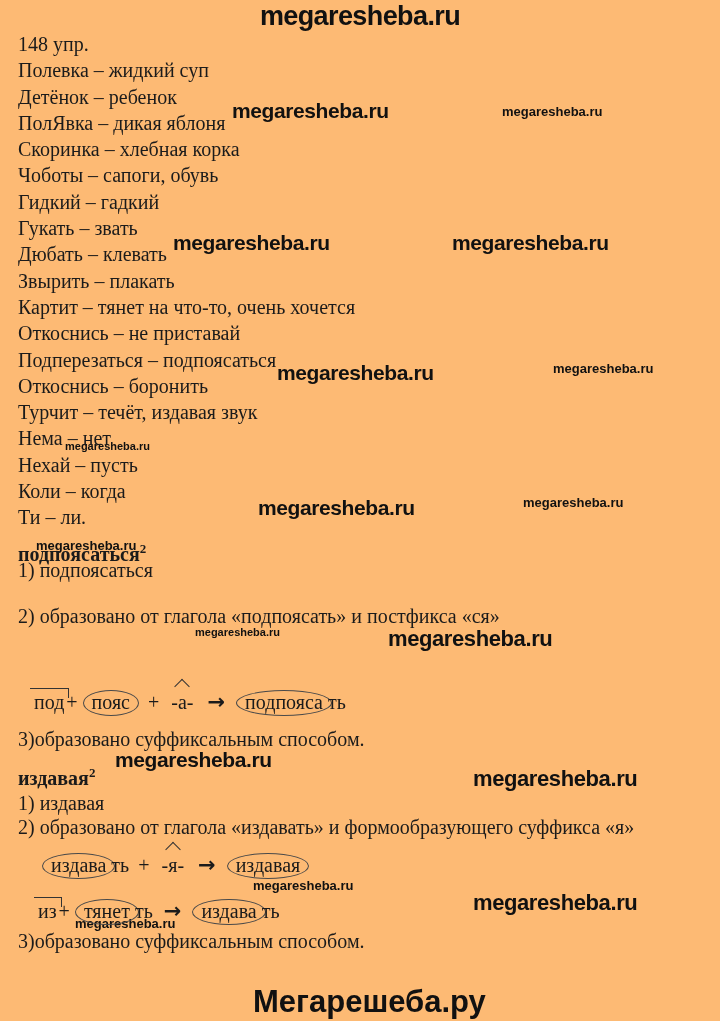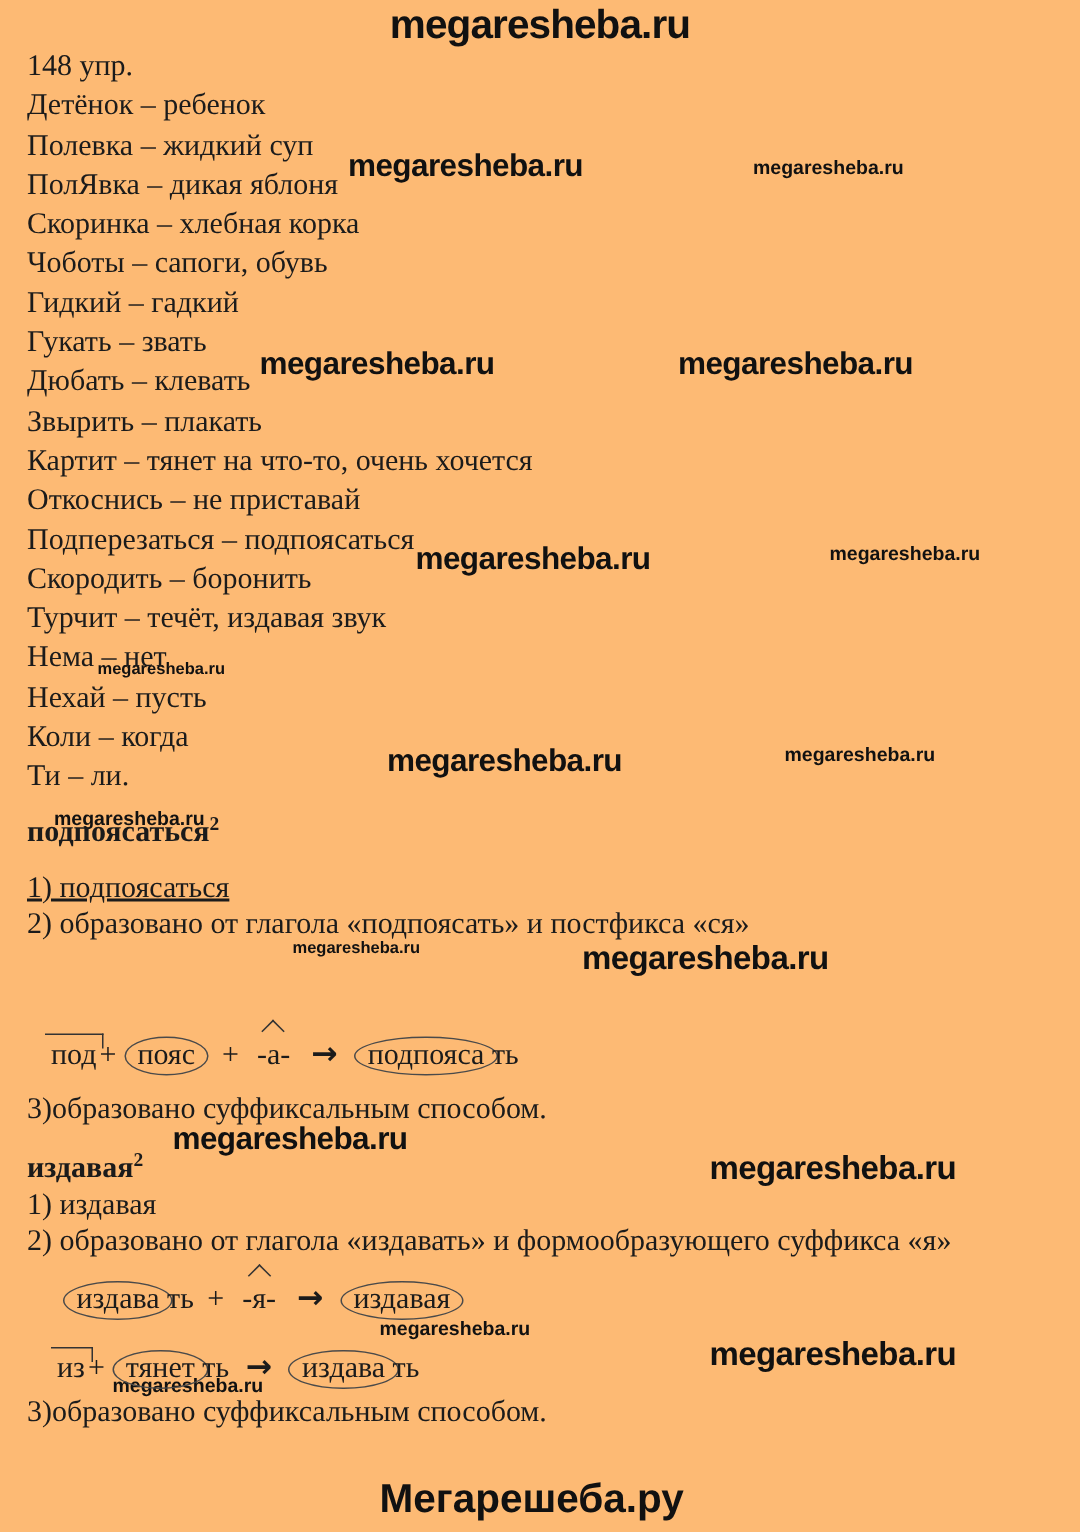--- a/index.html
+++ b/index.html
@@ -36,21 +36,21 @@
   .wm:nth-of-type(14) { left:473px; top:766px; }
   .wm:nth-of-type(15) { left:253px; top:878px; }
   .wm:nth-of-type(16) { left:473px; top:890px; }
   .wm:nth-of-type(17) { left:75px;  top:916px; }
 
   
   .hw   { position:absolute; left:18px; font-size:20px; font-weight:700; }
   .hw sup { font-size:13px; }
   .step { position:absolute; left:18px; font-size:20px; white-space:nowrap; }
   #hw1    { top:541px; }
-  #a1s1   { top:581px;text-decoration:underline; }
+  #a1s1   { top:559px; }
   #a1s2   { top:605px; }
   #a1s3   { top:728px; }
   #hw2    { top:765px; }
   #a2s1   { top:792px; }
   #a2s2   { top:816px; }
   #a2s3   { top:930px; }
 
   
   .formula { position:absolute; font-size:20px; white-space:nowrap; }
   #f11 { left:38px; top:644px; }
@@ -65,21 +65,21 @@
   .sfx::before { content:""; position:absolute; top:-10px; left:50%; width:10px; height:10px;
                  border-top:1.7px solid #333; border-right:1.7px solid #333;
                  transform:translateX(-50%) rotate(-45deg); }
   .pfx  { position:relative; display:inline-block; padding:0 2px;text-align:center; }
   .pfx::after { content:""; position:absolute; left:-2px; right:-3px; top:-3px; height:9px;
                 border-top:1.6px solid #333; border-right:1.6px solid #333; }
   .arr  { font-family:"DejaVu Sans", sans-serif; font-weight:700; font-size:21px; padding:0 6px; }
 
   
   .brand { position:absolute; left:253px; top:984px; font-family:"Liberation Sans", sans-serif;
-           font-weight:700; font-size:27px; color:#111; }
+           font-weight:700; font-size:31px; color:#111; }
 </style>
 </head>
 <body>
 
 <div class="page">
 
   <div class="doc-title">megaresheba.ru</div>
 
   <span class="wm b21">megaresheba.ru</span>
   <span class="wm s13">megaresheba.ru</span>
@@ -94,33 +94,33 @@
   <span class="wm s11">megaresheba.ru</span>
   <span class="wm b22">megaresheba.ru</span>
   <span class="wm b21">megaresheba.ru</span>
   <span class="wm b22">megaresheba.ru</span>
   <span class="wm s13">megaresheba.ru</span>
   <span class="wm b22">megaresheba.ru</span>
   <span class="wm s13">megaresheba.ru</span>
 
   <div class="def-list">
     <div>148 упр.</div>
+    <div>Полевка – жидкий суп</div>
     <div>Детёнок – ребенок</div>
-    <div>Полевка – жидкий суп</div>
     <div>ПолЯвка – дикая яблоня</div>
     <div>Скоринка – хлебная корка</div>
     <div>Чоботы – сапоги, обувь</div>
     <div>Гидкий – гадкий</div>
     <div>Гукать – звать</div>
     <div>Дюбать – клевать</div>
     <div>Звырить – плакать</div>
     <div>Картит – тянет на что-то, очень хочется</div>
     <div>Откоснись – не приставай</div>
     <div>Подперезаться – подпоясаться</div>
-    <div>Скородить – боронить</div>
+    <div>Откоснись – боронить</div>
     <div>Турчит – течёт, издавая звук</div>
     <div>Нема – нет</div>
     <div>Нехай – пусть</div>
     <div>Коли – когда</div>
     <div>Ти – ли.</div>
   </div>
 
   <div class="hw" id="hw1"><span>подпоясаться</span><sup>2</sup></div>
   <div class="step" id="a1s1">1) подпоясаться</div>
   <div class="step" id="a1s2">2) образовано от глагола «подпоясать» и постфикса «ся»</div>

